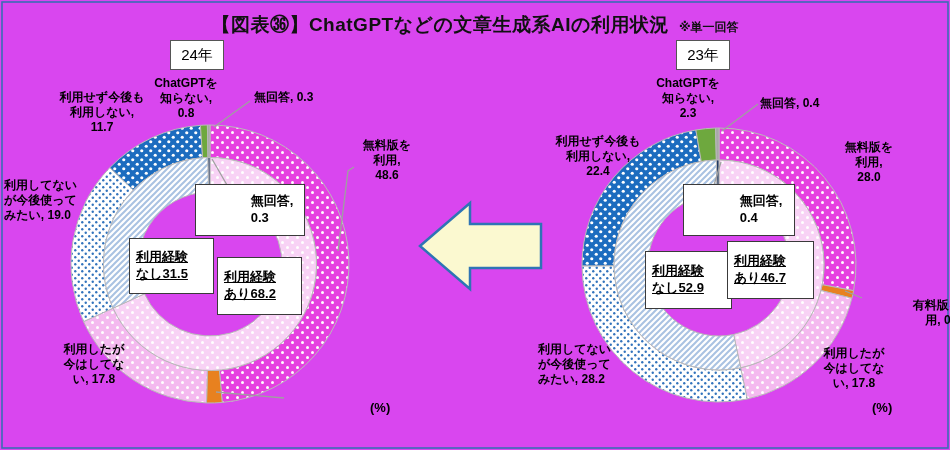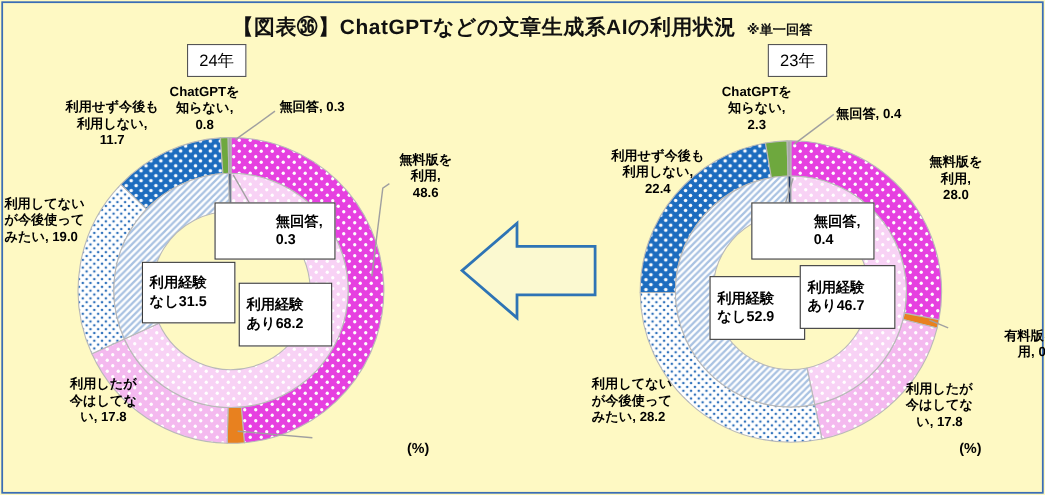--- a/index.html
+++ b/index.html
@@ -1,31 +1,31 @@
 <!DOCTYPE html>
 <html><head>
 <meta charset="utf-8">
 <style>
   html,body{margin:0;padding:0;background:#ffffff;}
   body{font-family:"Liberation Sans","DejaVu Sans",sans-serif;}
-  .canvas{position:relative;width:950px;height:450px;background:#fef9c3;overflow:hidden;}
+  .canvas{position:relative;width:950px;height:450px;background:#d946ef;overflow:hidden;}
   #chart-svg{position:absolute;left:0;top:0;}
   .title-row{position:absolute;top:12px;left:0;width:100%;text-align:center;}
   .title-main{font-size:19px;font-weight:bold;color:#111;letter-spacing:.5px;}
   .title-note{font-size:12px;font-weight:bold;color:#111;margin-left:10px;}
   .yearbox{position:absolute;background:#fff;border:1.5px solid #555;display:flex;
            align-items:center;justify-content:center;font-size:15px;font-weight:400;color:#000;}
   .callout{position:absolute;white-space:pre-line;font-size:12px;line-height:1.25;
            color:#000;font-weight:600;}
   .callout.center{text-align:center;}
   .callout.left{text-align:left;}
   .ibox{position:absolute;background:#fff;border:1.5px solid #3a3a3a;display:flex;
         align-items:center;justify-content:center;font-size:13px;font-weight:600;
         line-height:1.3;white-space:pre-line;color:#000;padding-left:44px;}
-  .ibox.left-text{justify-content:flex-start;padding-left:6px;text-align:left;}
+  .ibox.left-text{justify-content:flex-start;padding-left:6px;text-align:left;text-decoration:underline;}
   .pct{position:absolute;font-size:13px;font-weight:600;color:#000;}
 </style>
 </head>
 <body>
 
 <div class="canvas">
 
   <svg id="chart-svg" width="950" height="450" viewBox="0 0 950 450">
     <defs id="pat-defs">
         <pattern id="p-magenta" width="10" height="10" patternUnits="userSpaceOnUse">
@@ -91,21 +91,21 @@
         <polyline points="845,291 862,298" fill="none" stroke="#a0a0a0" stroke-width="1.3"></polyline>
       </g>
     <polygon id="left-arrow" points="420,246 470,203 470,224 541,224 541,268 470,268 470,289" stroke-width="2.5" stroke-linejoin="miter" fill="#fbf9d0" stroke="#2e74b5"></polygon>
   </svg>
 
   <div class="title-row">
     <span class="title-main">【図表㊱】ChatGPTなどの文章生成系AIの利用状況</span><span class="title-note">※単一回答</span>
   </div>
 
   <div class="yearbox" style="left:170px;top:40px;width:52px;height:28px;">24年</div>
-  <div class="yearbox" style="left:698px;top:40px;width:52px;height:28px;">23年</div>
+  <div class="yearbox" style="left:676px;top:40px;width:52px;height:28px;">23年</div>
 
   <div class="callout center" style="left:146px;top:76px;width:80px;">ChatGPTを
 知らない,
 0.8</div>
   <div class="callout left" style="left:254px;top:90px;width:100px;">無回答, 0.3</div>
   <div class="callout center" style="left:348px;top:138px;width:78px;">無料版を
 利用,
 48.6</div>
   <div class="callout center" style="left:44px;top:90px;width:116px;">利用せず今後も
 利用しない,

